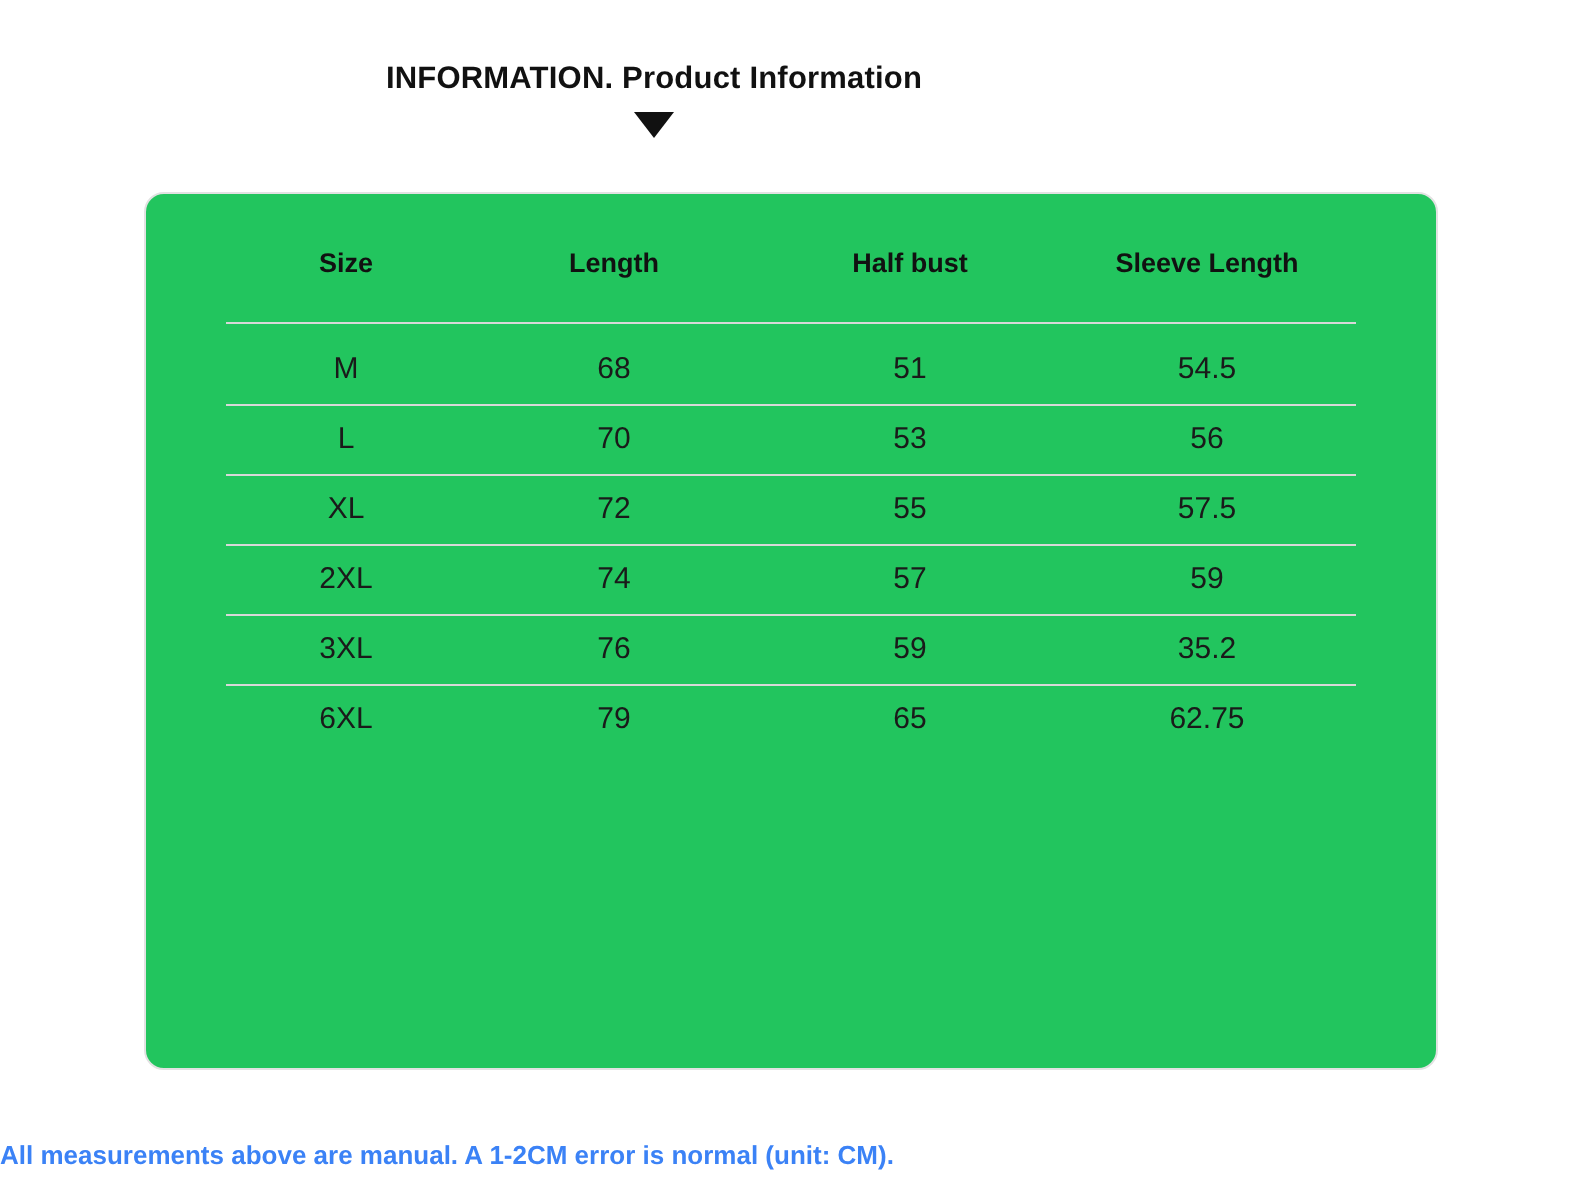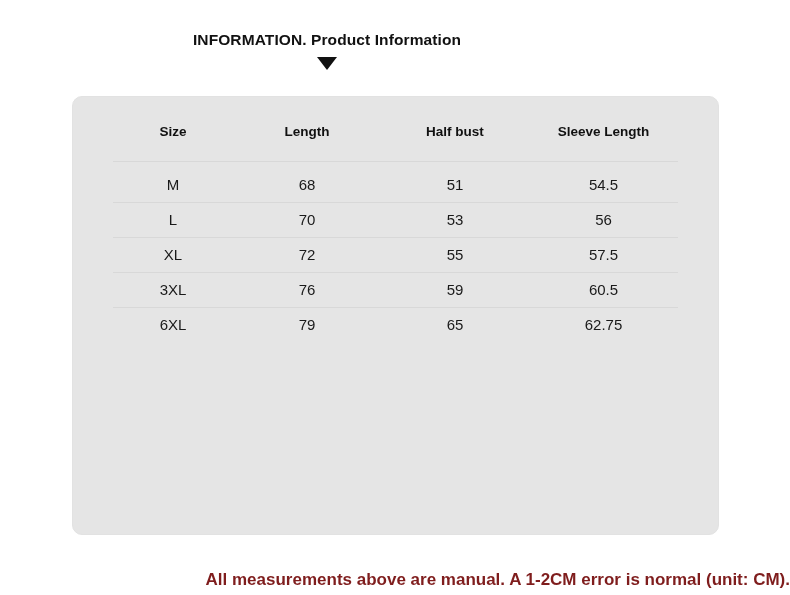--- a/index.html
+++ b/index.html
@@ -43,21 +43,21 @@
   }
   .card {
     position: absolute;
     left: 72px;
     top: 96px;
     width: 647px;
     height: 439px;
     border: 1px solid #e2e2e2;
     border-radius: 10px;
     box-sizing: border-box;
-    background: #e5e5e5;
+    background: #22c55e;
   }
   table.size-table {
     width: 565px;
     margin: 0 auto;
     border-collapse: collapse;
     table-layout: fixed;
   }
   table.size-table th {
     font-size: 13.5px;
     font-weight: bold;
@@ -82,24 +82,24 @@
   }
   .col-size   { width: 120px; }
   .col-length { width: 148px; }
   .col-bust   { width: 148px; }
   .col-sleeve { width: 149px; }
   .footnote {
     position: absolute;
     left: 0;
     top: 570px;
     width: 790px;
-    text-align: right;
-    font-size: 17px;
+    text-align: left;
+    font-size: 13px;
     font-weight: bold;
-    color: #7f1d1d;
+    color: #3b82f6;
   }
 </style>
 </head>
 <body>
 
 <div class="page">
 
   <div class="title">INFORMATION. Product Information</div>
 
   <div class="arrow-wrap">
@@ -135,24 +135,30 @@
           <td>53</td>
           <td>56</td>
         </tr>
         <tr>
           <td>XL</td>
           <td>72</td>
           <td>55</td>
           <td>57.5</td>
         </tr>
         <tr>
+          <td>2XL</td>
+          <td>74</td>
+          <td>57</td>
+          <td>59</td>
+        </tr>
+        <tr>
           <td>3XL</td>
           <td>76</td>
           <td>59</td>
-          <td>60.5</td>
+          <td>35.2</td>
         </tr>
         <tr>
           <td>6XL</td>
           <td>79</td>
           <td>65</td>
           <td>62.75</td>
         </tr>
       </tbody>
     </table>
   </div>

